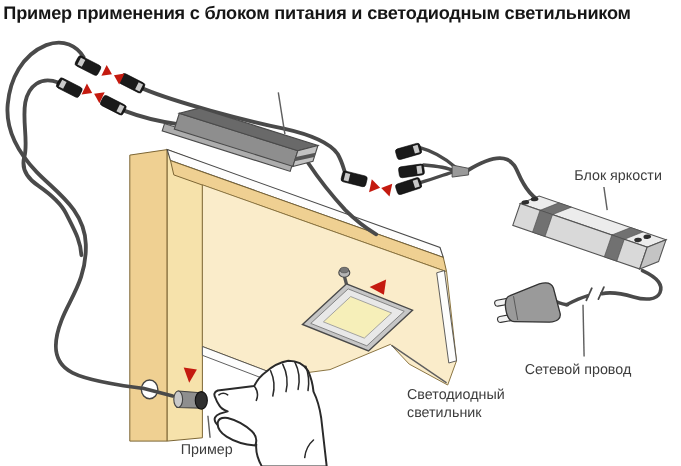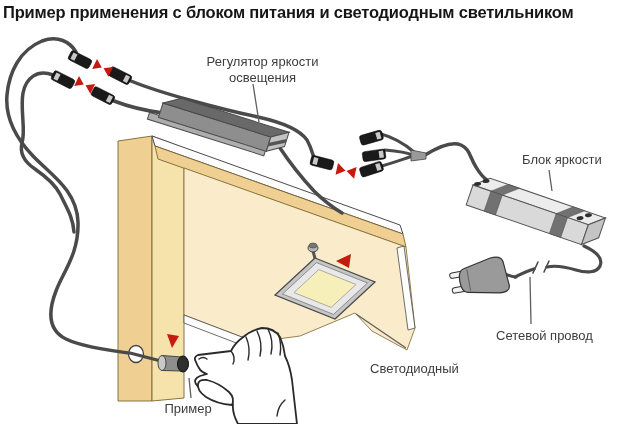--- a/index.html
+++ b/index.html
@@ -165,28 +165,25 @@
       <path d="M 278,333 Q 282,344 280,355"></path>
       <path d="M 231,351 Q 236,357 233,364"></path>
       <path d="M 199,359 Q 203,356 207,359"></path>
       <path d="M 285,400 Q 278,406 277,416"></path>
     </g>
   </g>
 </svg>
 
   <div class="title">Пример применения с блоком питания и светодиодным светильником</div>
 
-  <div class="lbl center" style="left:190px;top:54px;width:145px;">
-    <div>Регулятор яркости</div>
-    <div>освещения</div>
-  </div>
 
   <div class="lbl" style="left:522px;top:152px;">Блок яркости</div>
 
-  <div class="lbl" style="left:496px;top:328px;text-align:center;">Сетевой провод</div>
+  <div class="lbl" style="left:477px;top:328px;text-align:center;">Сетевой провод</div>
 
-  <div class="lbl" style="left:370px;top:361px;">
+  <div class="lbl" style="left:370px;top:351px;">
     <div>Светодиодный</div>
+    <div>светильник</div>
   </div>
 
   <div class="lbl center" style="left:157px;top:401px;width:62px;">Пример</div>
 
 </div>
 
 </body></html>

